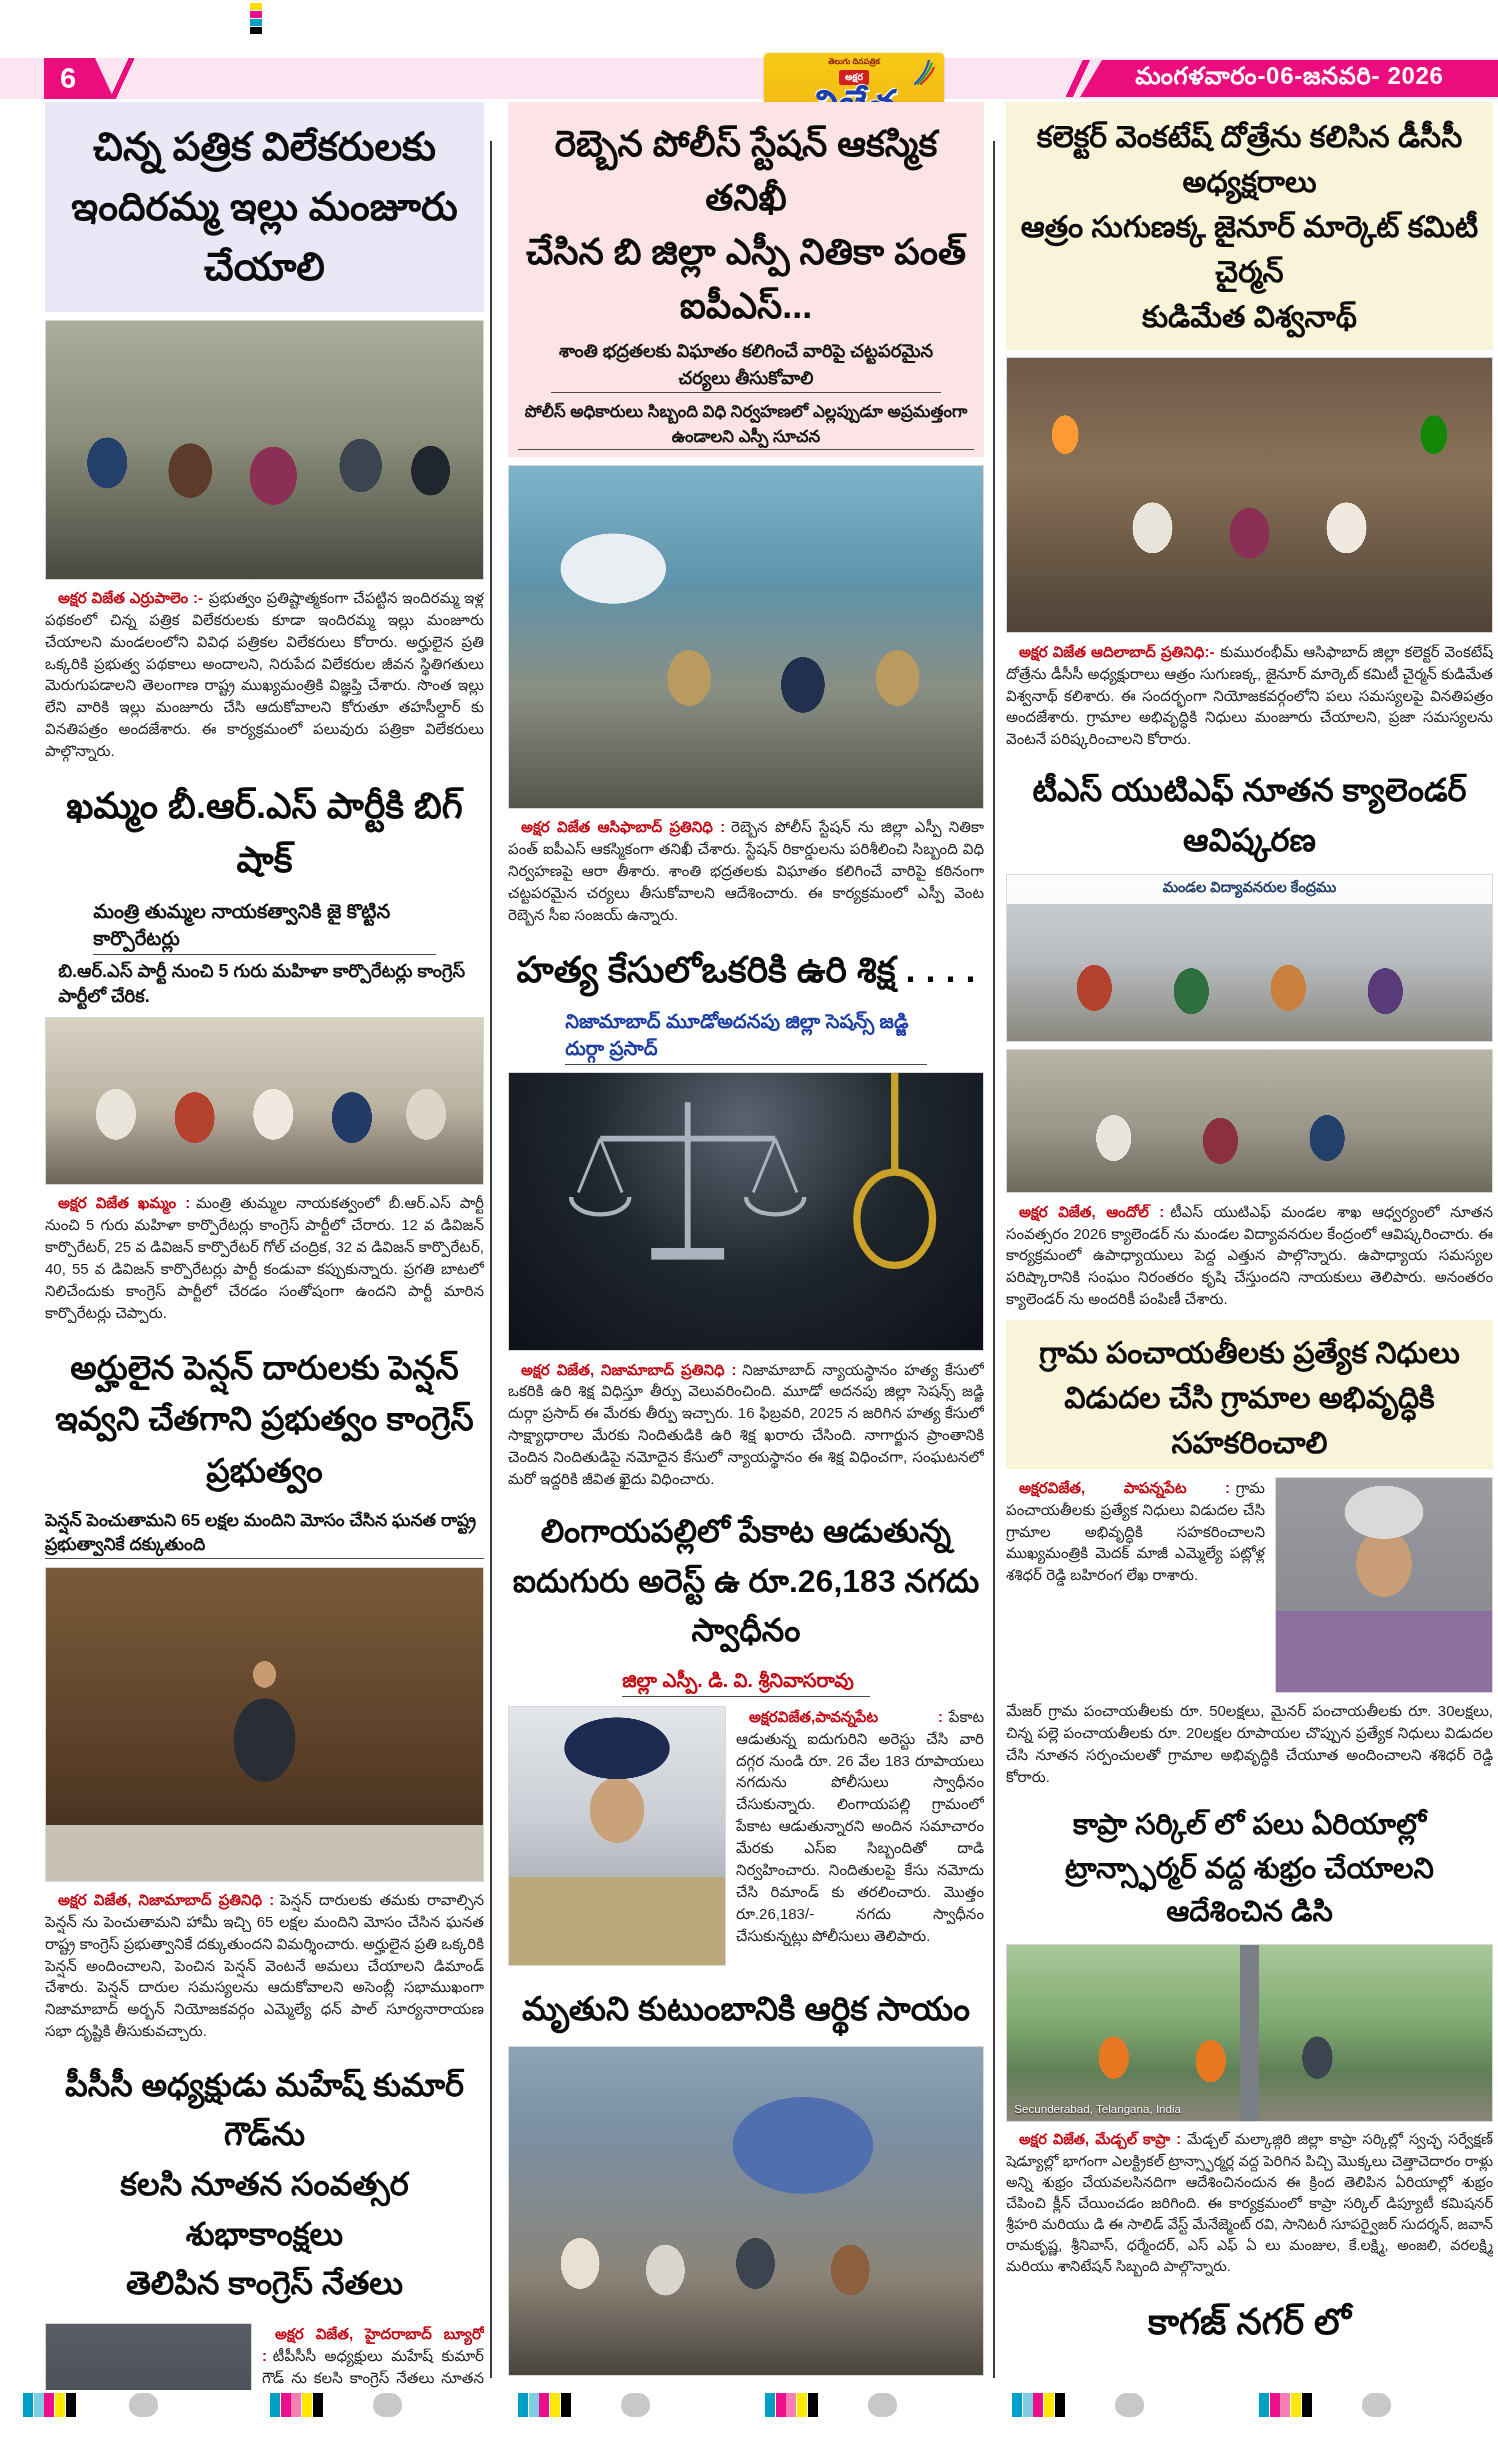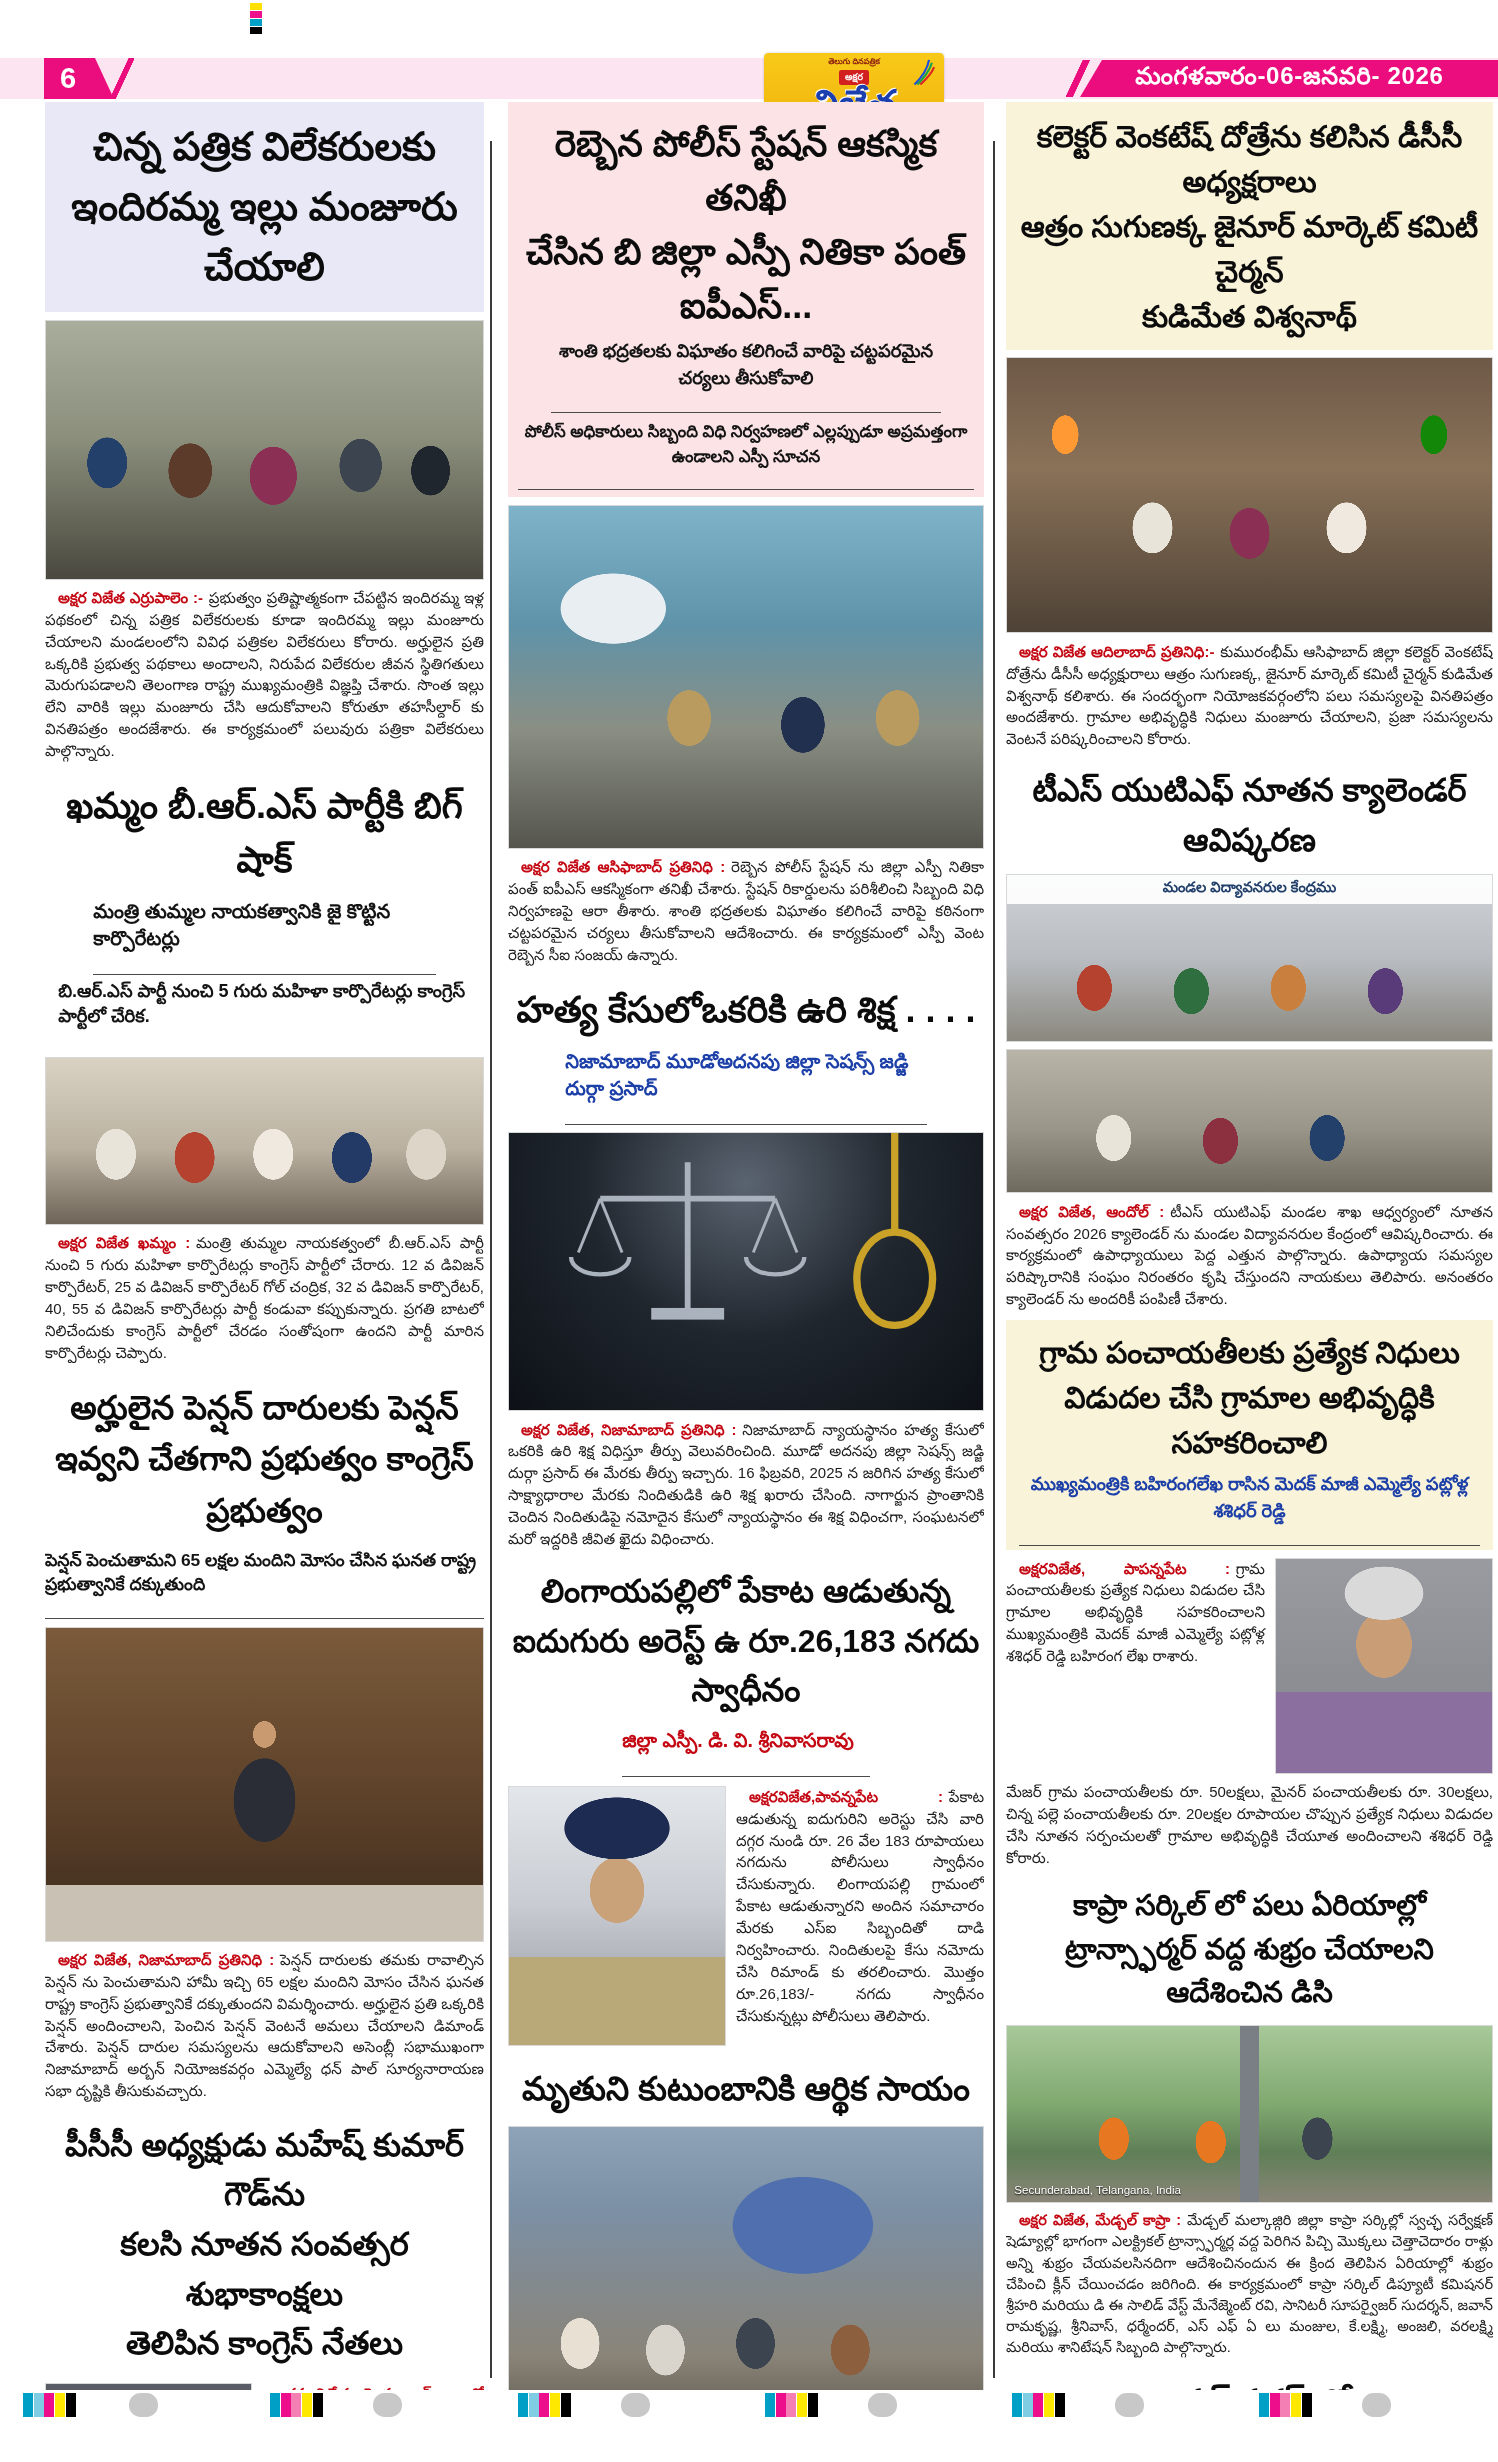--- a/index.html
+++ b/index.html
@@ -48,21 +48,21 @@
   .bg-lav{background:#e9e8f7;}
   .bg-pink{background:#fbe3e6;}
   .bg-cream{background:#f9f3da;}
   .fs54{font-size:39px;line-height:1.55;}
   .fs50{font-size:36px;line-height:1.5;}
   .fs46{font-size:33px;line-height:1.55;}
   .fs44{font-size:32px;line-height:1.55;text-align:center;}
   .fs42{font-size:30px;line-height:1.5;}
   .fs40{font-size:29px;line-height:1.5;}
   
-  .sub{display:block;font-weight:bold;margin:5.8px auto 0;padding-bottom:20px;width:94%;}
+  .sub{display:block;font-weight:bold;margin:5.8px auto 0;padding-bottom:0;width:94%;}
   .sub.rule{border-bottom:1.5px solid #4a4a4a;}
   .sub.dark{color:#141414;font-size:19.6px;}
   .sub.blue{color:#1c3fa8;font-size:19.6px;}
   .sub.red{color:#c40914;font-size:19.6px;}
   
   .body{font-size:15px;line-height:1.46;text-align:justify;color:#1c1c1c;margin:7.3px 0 0;}
   .dateline{color:#c40914;font-weight:bold;padding-right:5.8px;margin-left:13px;}
   .split{display:flex;gap:10px;align-items:flex-start;}
   .split .body{margin-top:0;flex:1;}
   
@@ -304,21 +304,20 @@
     <div class="photo ph-c3a2b" style="height:144px;margin-top:7.3px"></div>
     <p class="body">
       <span class="dateline">అక్షర విజేత, ఆందోల్ :</span><span>టీఎస్ యుటిఎఫ్ మండల శాఖ ఆధ్వర్యంలో నూతన సంవత్సరం 2026 క్యాలెండర్ ను మండల విద్యావనరుల కేంద్రంలో ఆవిష్కరించారు. ఈ కార్యక్రమంలో ఉపాధ్యాయులు పెద్ద ఎత్తున పాల్గొన్నారు. ఉపాధ్యాయ సమస్యల పరిష్కారానికి సంఘం నిరంతరం కృషి చేస్తుందని నాయకులు తెలిపారు. అనంతరం క్యాలెండర్ ను అందరికీ పంపిణీ చేశారు.</span>
     </p>
   </section>
 
   <section class="blk">
     <div class="hl bg-cream fs42" style="padding:10px 2.9px 4.4px">
       <span class="l">గ్రామ పంచాయతీలకు ప్రత్యేక నిధులు</span>
       <span class="l">విడుదల చేసి గ్రామాల అభివృద్ధికి సహకరించాలి</span>
-      <span class="sub blue rule" style="font-size:18px;width:96%">ముఖ్యమంత్రికి బహిరంగలేఖ రాసిన మెదక్ మాజీ ఎమ్మెల్యే పట్లోళ్ల శశిధర్ రెడ్డి</span>
     </div>
     <div class="split" style="margin-top:7.3px">
       <p class="body">
         <span class="dateline">అక్షరవిజేత, పాపన్నపేట :</span><span>గ్రామ పంచాయతీలకు ప్రత్యేక నిధులు విడుదల చేసి గ్రామాల అభివృద్ధికి సహకరించాలని ముఖ్యమంత్రికి మెదక్ మాజీ ఎమ్మెల్యే పట్లోళ్ల శశిధర్ రెడ్డి బహిరంగ లేఖ రాశారు.</span>
       </p>
       <div class="photo ph-c3a3" style="width:218px;height:216px;flex:0 0 218px"></div>
     </div>
     <p class="body">
       <span>మేజర్ గ్రామ పంచాయతీలకు రూ. 50లక్షలు, మైనర్ పంచాయతీలకు రూ. 30లక్షలు, చిన్న పల్లె పంచాయతీలకు రూ. 20లక్షల రూపాయల చొప్పున ప్రత్యేక నిధులు విడుదల చేసి నూతన సర్పంచులతో గ్రామాల అభివృద్ధికి చేయూత అందించాలని శశిధర్ రెడ్డి కోరారు.</span>
     </p>

